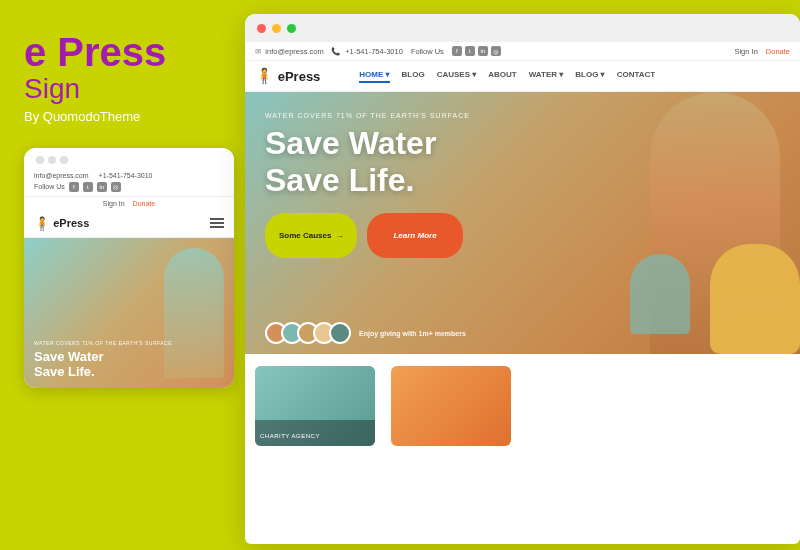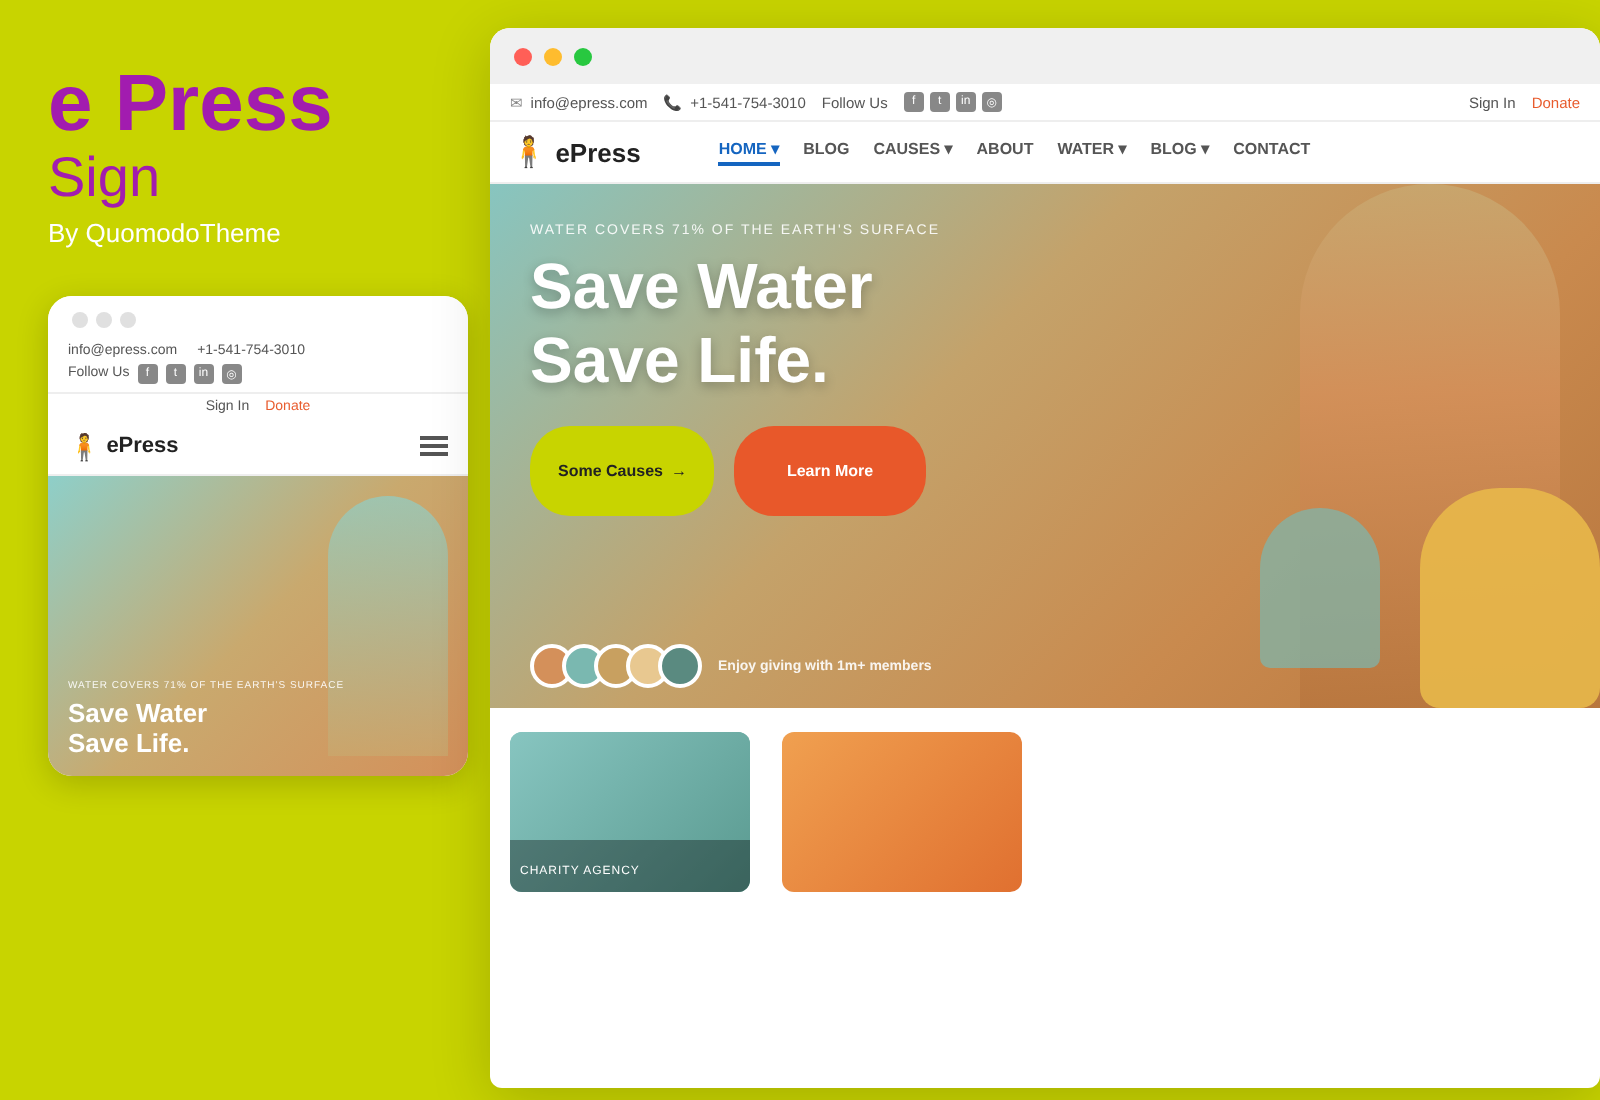--- a/index.html
+++ b/index.html
@@ -322,20 +322,21 @@
     }
     .btn-learn {
       background: #e8582a;
       color: white;
       border: none;
       padding: 7px 26px;
       border-radius: 20px;
       font-size: 8px;
       font-weight: 700;
       cursor: pointer;
+      font-style: italic;
     }
     .hero-bottom {
       position: absolute;
       bottom: 10px;
       left: 20px;
       display: flex;
       align-items: center;
       gap: 8px;
     }
     .avatar-group {

